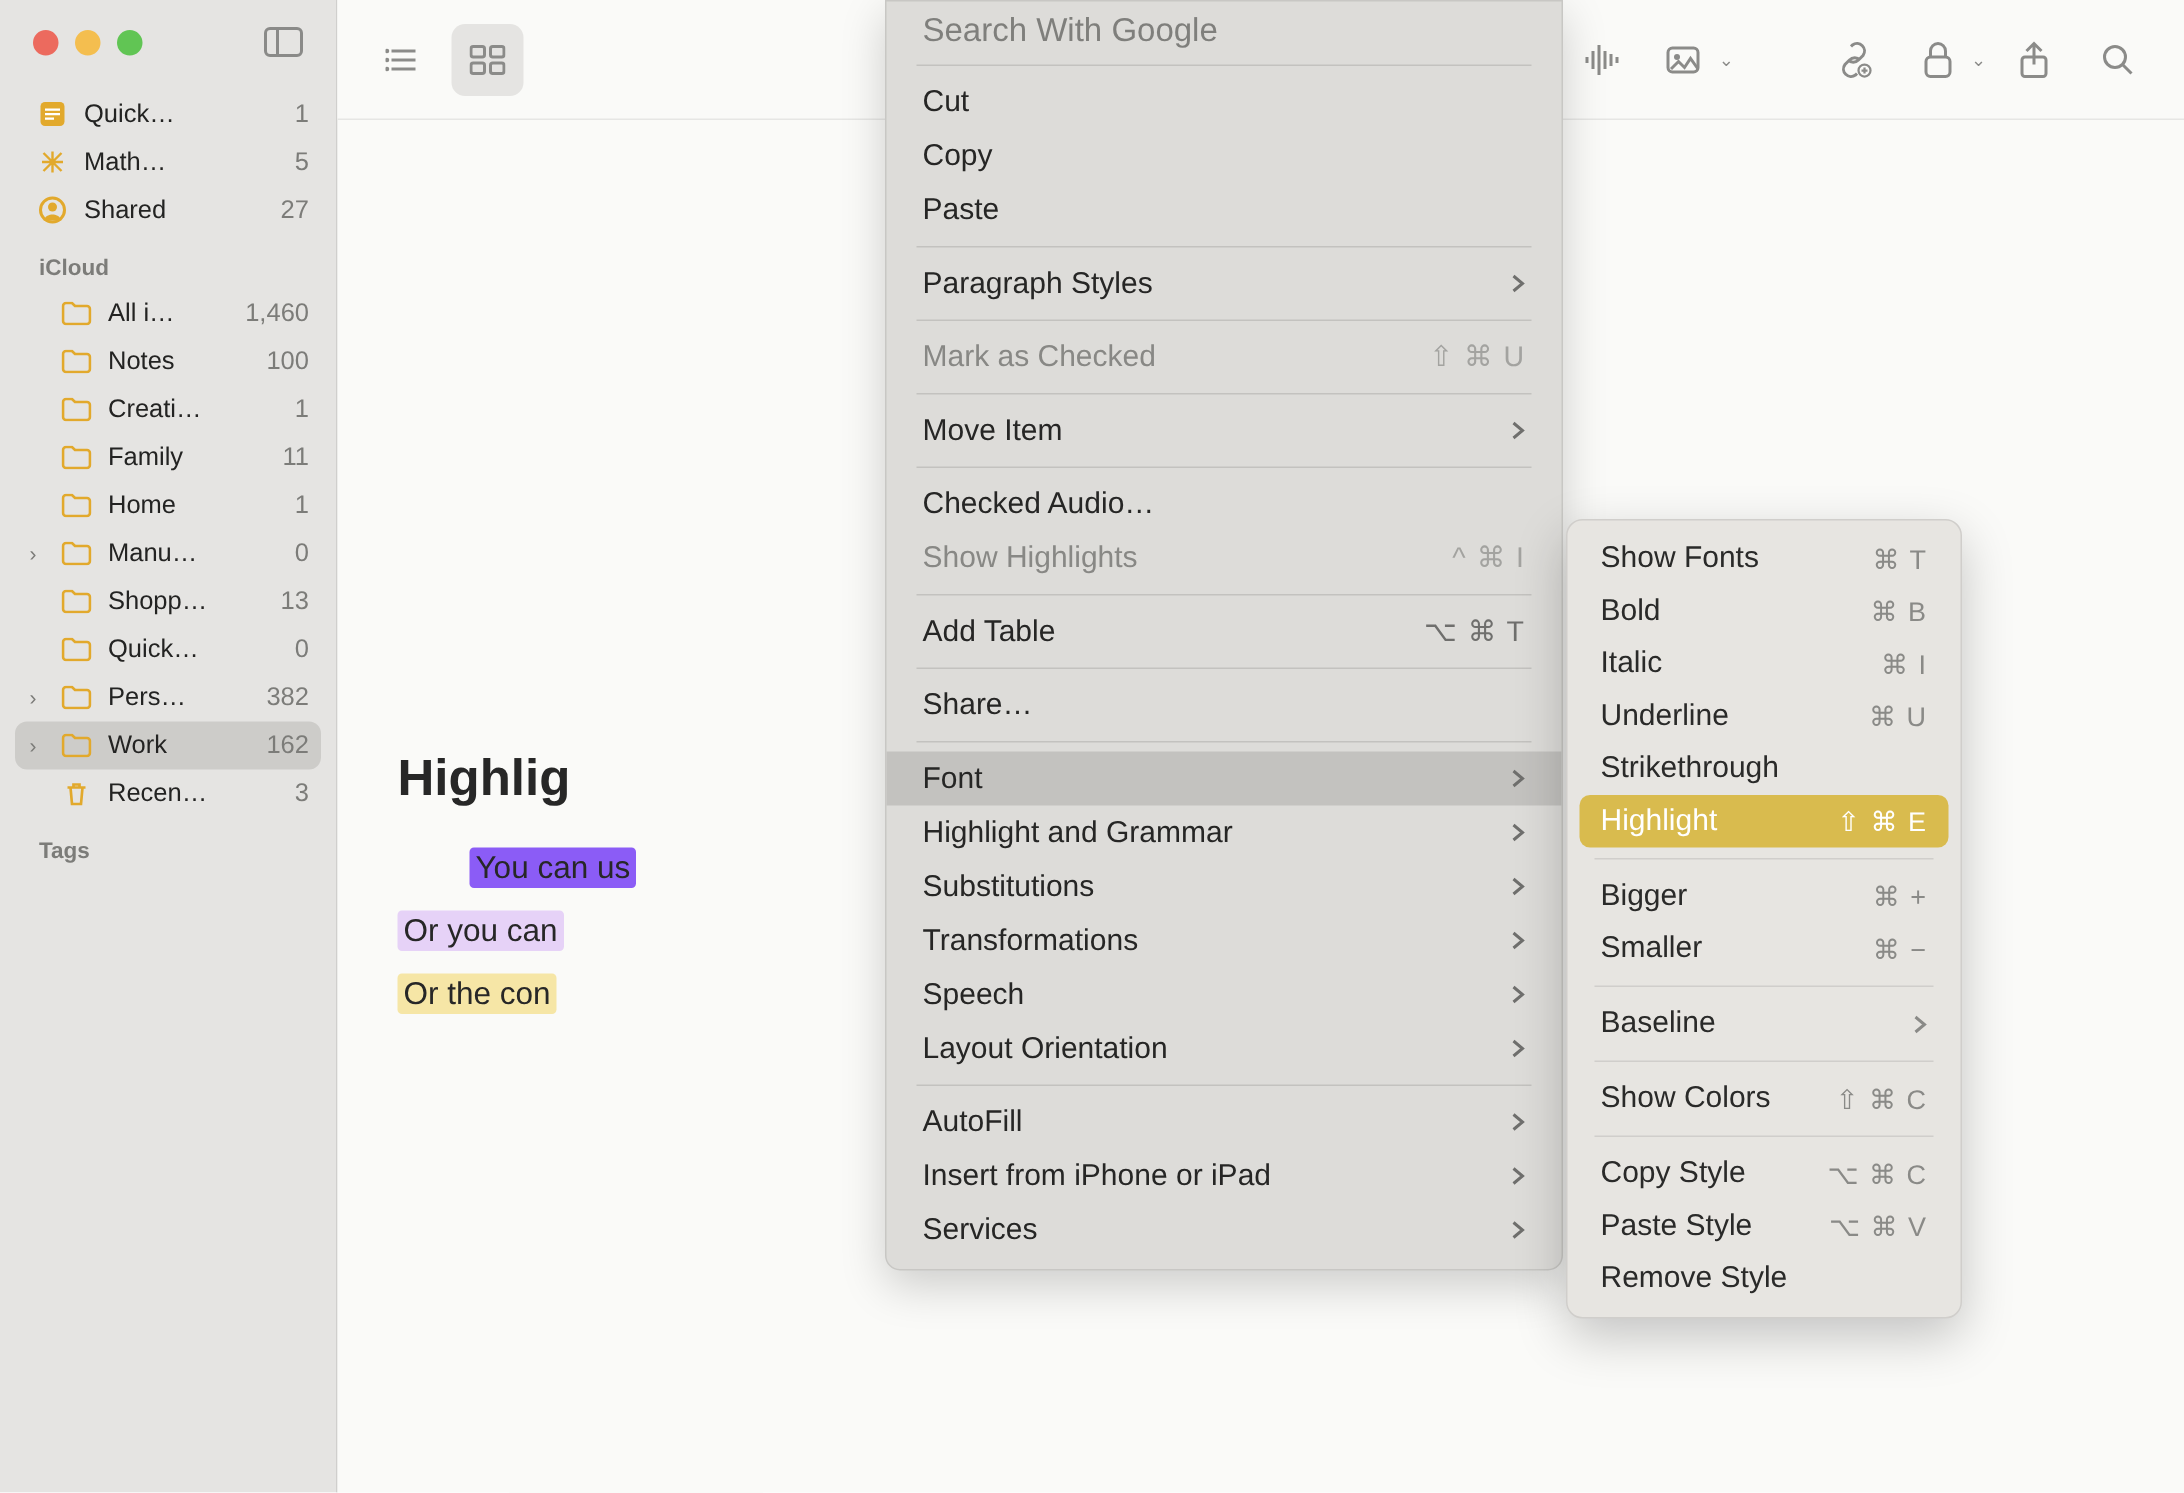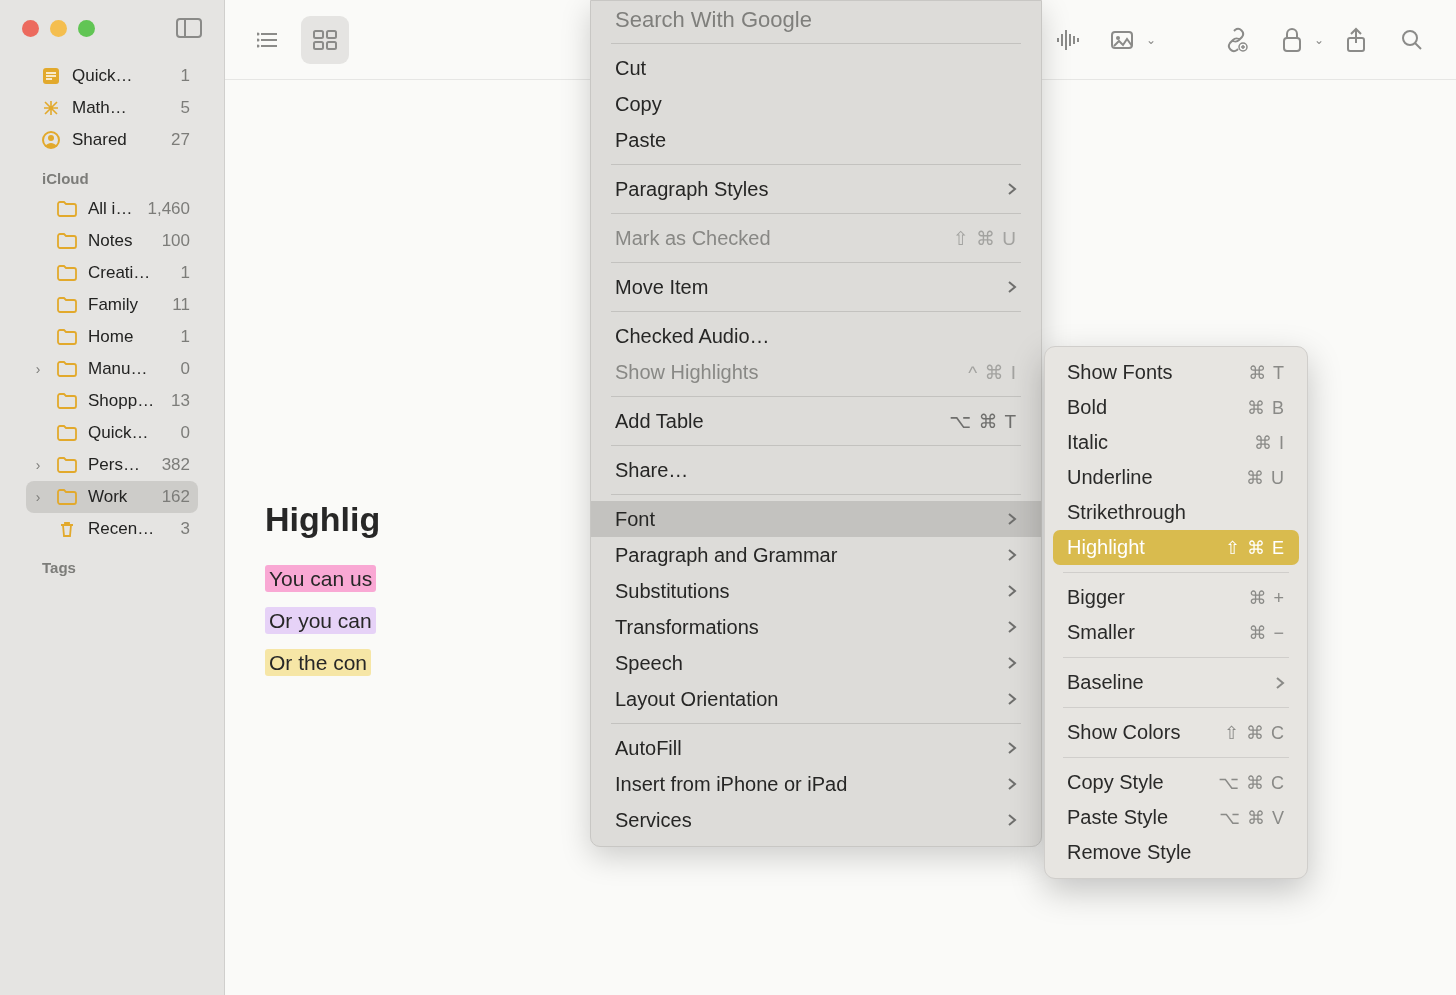--- a/index.html
+++ b/index.html
@@ -6,21 +6,21 @@
 body { width: 1456px; height: 995px; background: #fff; overflow: hidden; display: flex; }
 
 
 .sidebar { width: 225px; height: 100%; background: #e5e4e2; border-right: 1px solid #d0cfcd; display: flex; flex-direction: column; padding-top: 18px; }
 .traffic-row { display: flex; align-items: center; gap: 11px; padding: 0 22px 22px 22px; }
 .traffic { width: 17px; height: 17px; border-radius: 50%; }
 .tl-red { background: #ec6a5e; }
 .tl-yellow { background: #f4be4f; }
 .tl-green { background: #61c554; }
 .sidebar-toggle { margin-left: auto; color: #8a8a88; display:flex; }
-.sidebar-section { padding: 0 26px; flex: 1; overflow: hidden; }
+.sidebar-section { padding: 0 10px; flex: 1; overflow: hidden; }
 .section-label { color: #7c7c79; font-size: 15px; font-weight: 600; padding: 14px 6px 6px 16px; }
 .folder-item { display: flex; align-items: center; gap: 10px; padding: 6px 8px 6px 14px; font-size: 17px; color: #232322; border-radius: 8px; cursor: default; }
 .folder-item.selected { background: #cdccc9; }
 .folder-item .count { margin-left: auto; color: #7c7c79; font-size: 17px; }
 .folder-item .disclosure { width: 16px; color:#7c7c79; font-size: 14px; margin-left:-10px; text-align:center;}
 .folder-icon { color: #e2a92c; display: flex; align-items: center; width: 22px; justify-content:center;}
 .new-folder { display: flex; align-items: center; gap: 10px; padding: 16px 18px; font-size: 17px; color: #4b4b49; border-top: 1px solid #d3d2d0; }
 .new-folder .plus-circle { color: #7d7d7b; display:flex;}
 
 
@@ -29,21 +29,21 @@
 .tb-btn { width: 48px; height: 48px; display: flex; align-items: center; justify-content: center; border-radius: 9px; color: #8b8b89; }
 .tb-btn.active { background: #e5e4e2; }
 .tb-spacer { flex: 1; }
 .tb-group { display:flex; align-items:center; gap:4px;}
 .chev-down { font-size: 12px; color:#8b8b89; margin-left:-6px;}
 
 
 .note-body { padding: 420px 40px 40px 40px; font-size: 22px; color: #272727; }
 .note-title { font-size: 34px; font-weight: 700; margin-bottom: 28px; }
 .hl { padding: 2px 4px; border-radius: 3px; display:inline;}
-.hl-pink { background: #f9a8d4; }
+.hl-pink { background: #8b5cf6; margin-left: 48px; }
 .hl-purple { background: #e6d2f7; }
 .hl-yellow { background: #f6e6a6; }
 .note-line { margin-bottom: 18px; font-size: 21px;}
 
 
 .ctx-menu { position: absolute; top: 0; left: 365px; width: 452px; background: #dddcd9; border: 1px solid #c8c7c4; border-radius: 0 0 10px 10px; box-shadow: 0 10px 30px rgba(0,0,0,0.18); padding: 6px 0 8px 0; }
 .ctx-item { display: flex; align-items: center; padding: 4px 24px; font-size: 20px; color: #262625; height: 36px; }
 .ctx-item.disabled { color: #888885; }
 .ctx-item.hover { background: #c3c2bf; }
 .ctx-item .shortcut { margin-left: auto; color: #6f6f6d; font-size: 19px; letter-spacing: 1px;}
@@ -357,21 +357,21 @@
     <div class="ctx-sep"></div>
     <div class="ctx-item hover">
         <span>Font</span>
         <span class="chev">
           <svg width="10" height="14">
             <path d="M2 2l6 5-6 5" fill="none" stroke="currentColor" stroke-width="2"></path>
           </svg>
         </span>
       </div>
     <div class="ctx-item">
-        <span>Paragraph and Grammar</span>
+        <span>Highlight and Grammar</span>
         <span class="chev">
           <svg width="10" height="14">
             <path d="M2 2l6 5-6 5" fill="none" stroke="currentColor" stroke-width="2"></path>
           </svg>
         </span>
       </div>
     <div class="ctx-item">
         <span>Substitutions</span>
         <span class="chev">
           <svg width="10" height="14">

